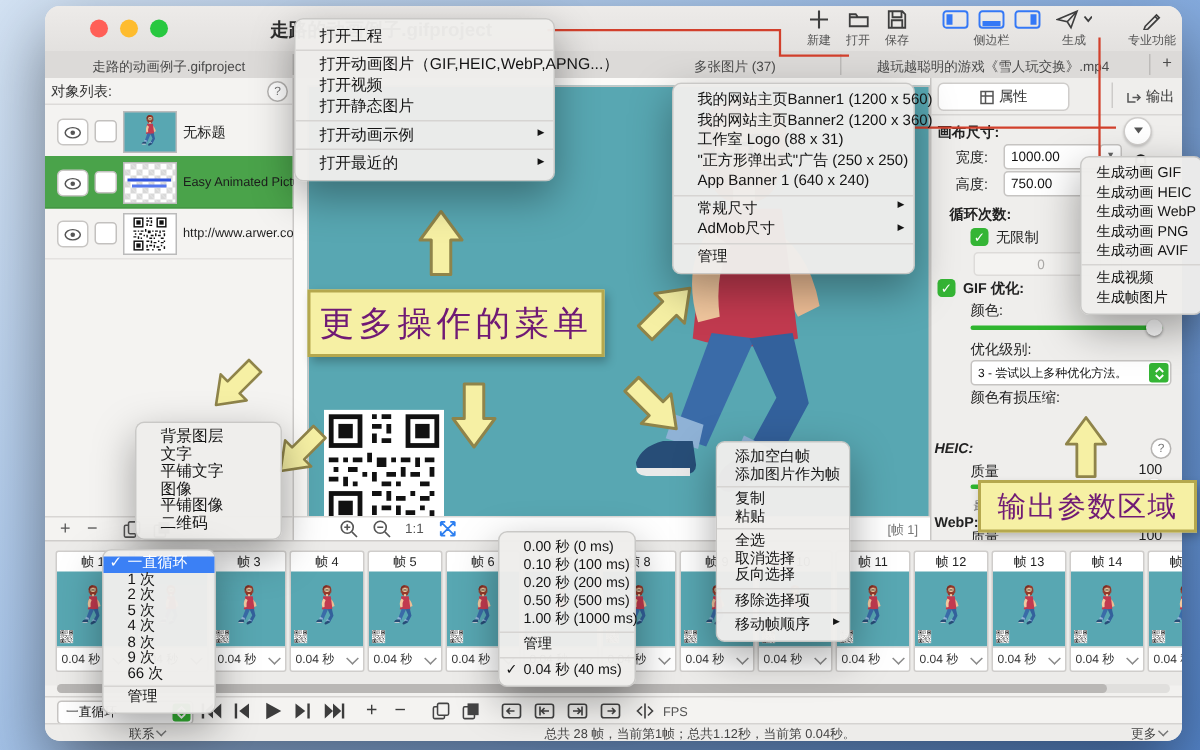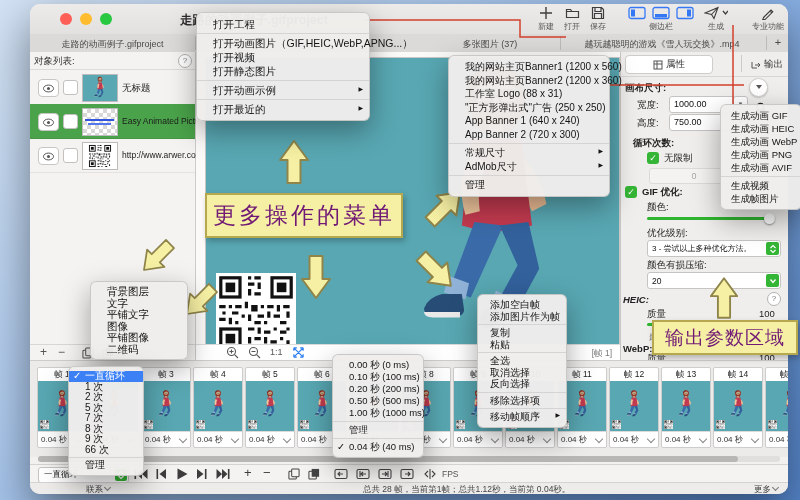--- a/index.html
+++ b/index.html
@@ -354,28 +354,20 @@
       <span class="rlabel" style="left:26px;top:175px;">优化级别:</span>
       <span class="select" style="left:26px;top:188px;width:128px;height:15px;">
         <span style="overflow:hidden;white-space:nowrap;width:108px;font-size:8px;">3 - 尝试以上多种优化方法。</span>
         <span class="gstep">
             <svg width="8" height="10" viewBox="0 0 8 10">
               <path d="M1.5 4 L4 1.5 L6.5 4 M1.5 6 L4 8.5 L6.5 6" stroke="#fff" stroke-width="1.2" fill="none"></path>
             </svg>
           </span>
       </span>
       <span class="rlabel" style="left:26px;top:207px;">颜色有损压缩:</span>
-      <span class="select" style="left:26px;top:220px;width:128px;height:15px;">
-        <span>20</span>
-        <span class="gstep">
-            <svg width="8" height="6" viewBox="0 0 8 6">
-              <path d="M1.5 1.5 L4 4.5 L6.5 1.5" stroke="#fff" stroke-width="1.3" fill="none"></path>
-            </svg>
-          </span>
-      </span>
 
       <span class="rlabel bold" style="left:2px;top:242px;font-style:italic;">HEIC:</span>
       <span class="helpc" style="left:146px;top:240px;">?</span>
       <span class="rlabel" style="left:26px;top:256px;">质量</span>
       <span class="rlabel" style="left:138px;top:256px;">100</span>
       <span class="slider" style="left:26px;top:271px;width:128px;">
           <span class="knob" style="left:117px;"></span>
         </span>
       <span class="rlabel" style="left:28px;top:280px;font-size:8px;color:#666;">最佳</span>
       <span class="rlabel bold" style="left:2px;top:291px;">WebP:</span>
@@ -712,21 +704,20 @@
       <div class="mi divider submenu"><span>打开动画示例</span></div>
       <div class="mi divider submenu"><span>打开最近的</span></div>
     </div>
   <div class="menu m-sizes">
 
   <div class="mi"><span>我的网站主页Banner1 (1200 x 560)</span></div>
       <div class="mi"><span>我的网站主页Banner2 (1200 x 360)</span></div>
       <div class="mi"><span>工作室 Logo (88 x 31)</span></div>
       <div class="mi"><span>"正方形弹出式"广告  (250 x 250)</span></div>
       <div class="mi"><span>App Banner 1 (640 x 240)</span></div>
-      <div class="mi"><span>App Banner 2 (720 x 300)</span></div>
       <div class="mi divider submenu"><span>常规尺寸</span></div>
       <div class="mi submenu"><span>AdMob尺寸</span></div>
       <div class="mi divider"><span>管理</span></div>
     </div>
   <div class="menu m-gen">
 
   <div class="mi"><span>生成动画 GIF</span></div>
       <div class="mi"><span>生成动画 HEIC</span></div>
       <div class="mi"><span>生成动画 WebP</span></div>
       <div class="mi"><span>生成动画 PNG</span></div>
@@ -742,21 +733,21 @@
       <div class="mi"><span>图像</span></div>
       <div class="mi"><span>平铺图像</span></div>
       <div class="mi"><span>二维码</span></div>
     </div>
   <div class="menu m-loop">
 
   <div class="mi checked highlight"><span>一直循环</span></div>
       <div class="mi"><span>1 次</span></div>
       <div class="mi"><span>2 次</span></div>
       <div class="mi"><span>5 次</span></div>
-      <div class="mi"><span>7 次</span></div>
+      <div class="mi"><span>4 次</span></div>
       <div class="mi"><span>8 次</span></div>
       <div class="mi"><span>9 次</span></div>
       <div class="mi"><span>66 次</span></div>
       <div class="mi divider"><span>管理</span></div>
     </div>
   <div class="menu m-dur">
 
   <div class="mi"><span>0.00 秒 (0 ms)</span></div>
       <div class="mi"><span>0.10 秒 (100 ms)</span></div>
       <div class="mi"><span>0.20 秒 (200 ms)</span></div>

